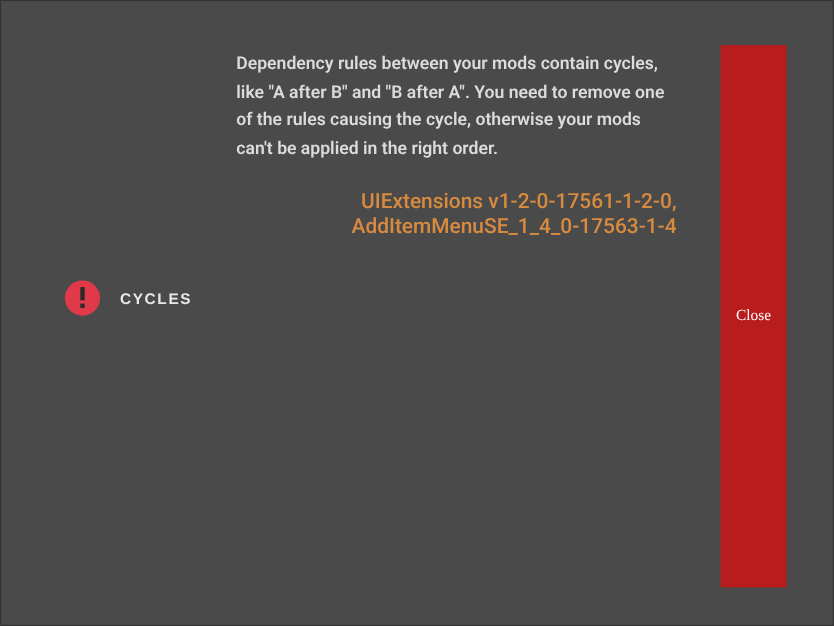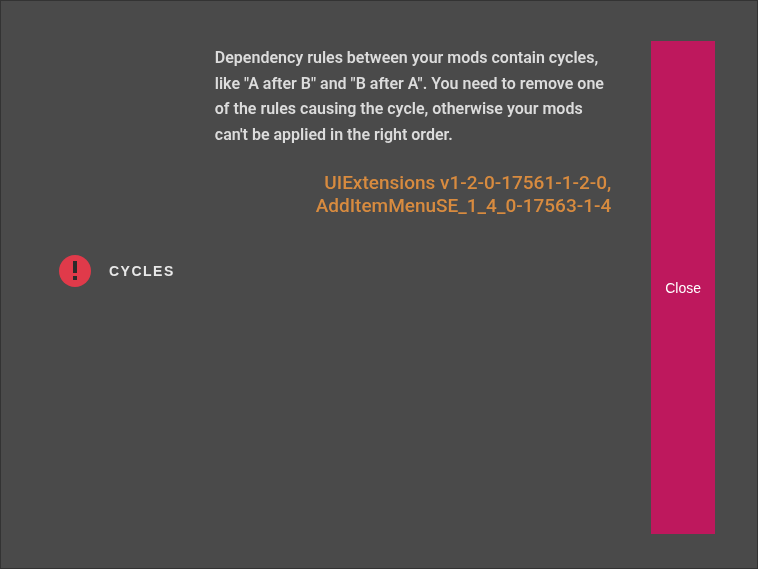--- a/index.html
+++ b/index.html
@@ -86,28 +86,28 @@
     }
     
     .footer {
       display: flex;
       justify-content: flex-end;
       padding-top: 16px;
       padding-right: 20px;
     }
     
     .close-button {
-      background: #be185d;
+      background: #b91c1c;
       color: #fff;
       border: none;
       padding: 7px 14px;
       font-size: 14px;
       font-weight: 500;
       cursor: pointer;
-      font-family: Liberation Sans, sans-serif;
+      font-family: Liberation Serif, serif;
     }
   </style>
 </head>
 <body>
 
 <div class="dialog">
   <div class="header">
     <div class="alert-icon">
       <svg viewBox="0 0 6 20" xmlns="http://www.w3.org/2000/svg">
         <rect x="1" y="0" width="4" height="12" fill="#2a2a2a"></rect>

